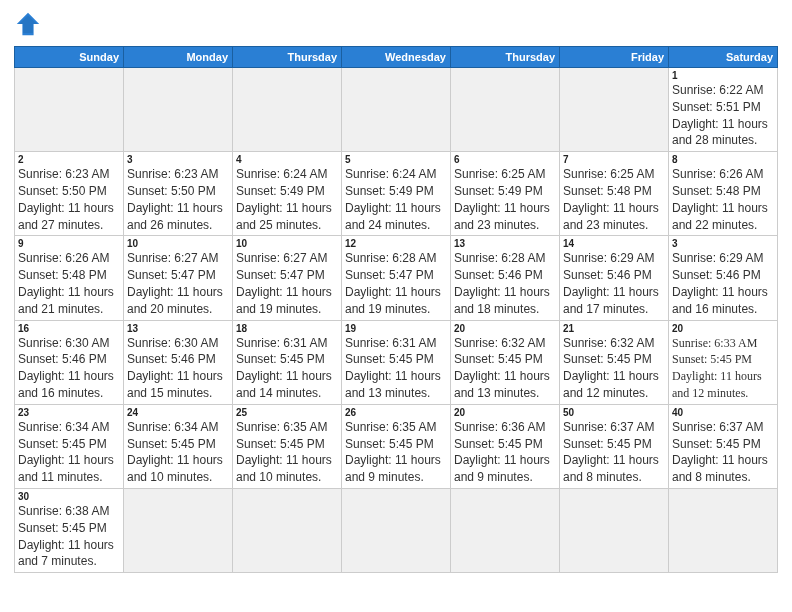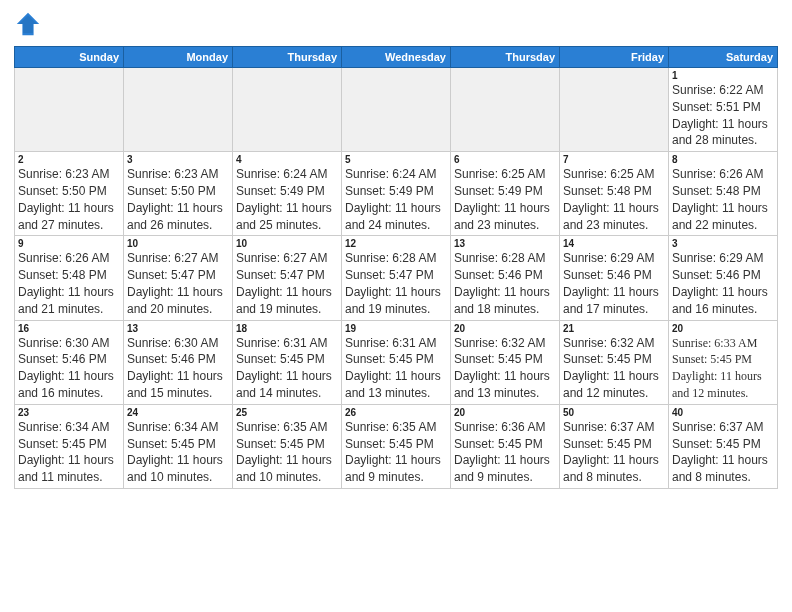--- a/index.html
+++ b/index.html
@@ -338,15 +338,30 @@
 and 8 minutes.</div>
           </td>
           <td>
             <span class="day-number">40</span>
             <div class="day-info" style="white-space: pre-wrap;">Sunrise: 6:37 AM
 Sunset: 5:45 PM
 Daylight: 11 hours
 and 8 minutes.</div>
           </td>
         </tr>
+        <tr class="last-row">
+          <td>
+            <span class="day-number">30</span>
+            <div class="day-info" style="white-space: pre-wrap;">Sunrise: 6:38 AM
+Sunset: 5:45 PM
+Daylight: 11 hours
+and 7 minutes.</div>
+          </td>
+          <td class="empty"></td>
+          <td class="empty"></td>
+          <td class="empty"></td>
+          <td class="empty"></td>
+          <td class="empty"></td>
+          <td class="empty"></td>
+        </tr>
       </tbody>
   </table>
 </div>
 
 </body></html>

